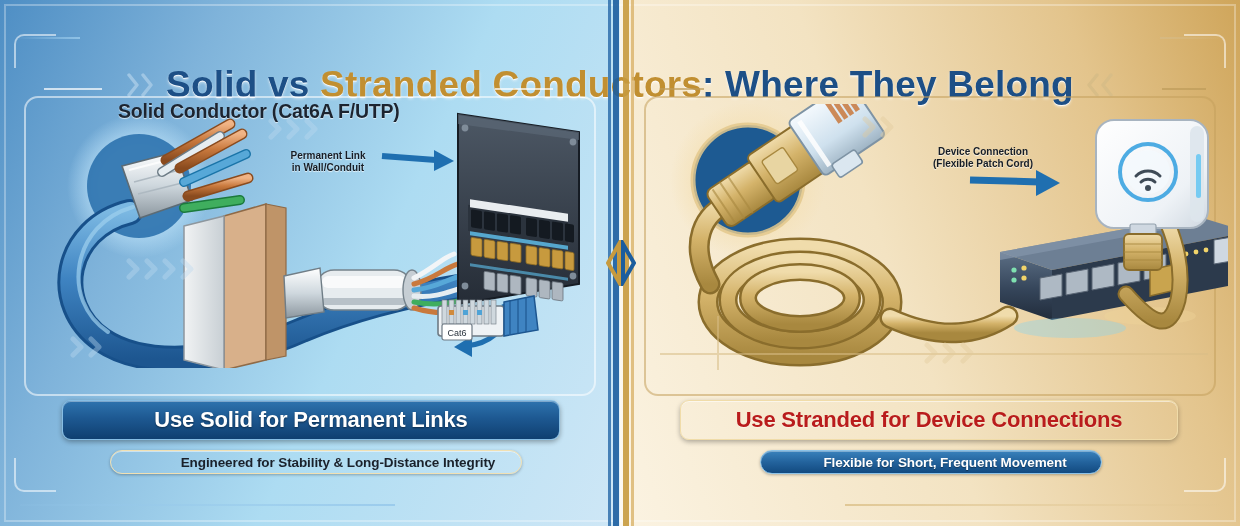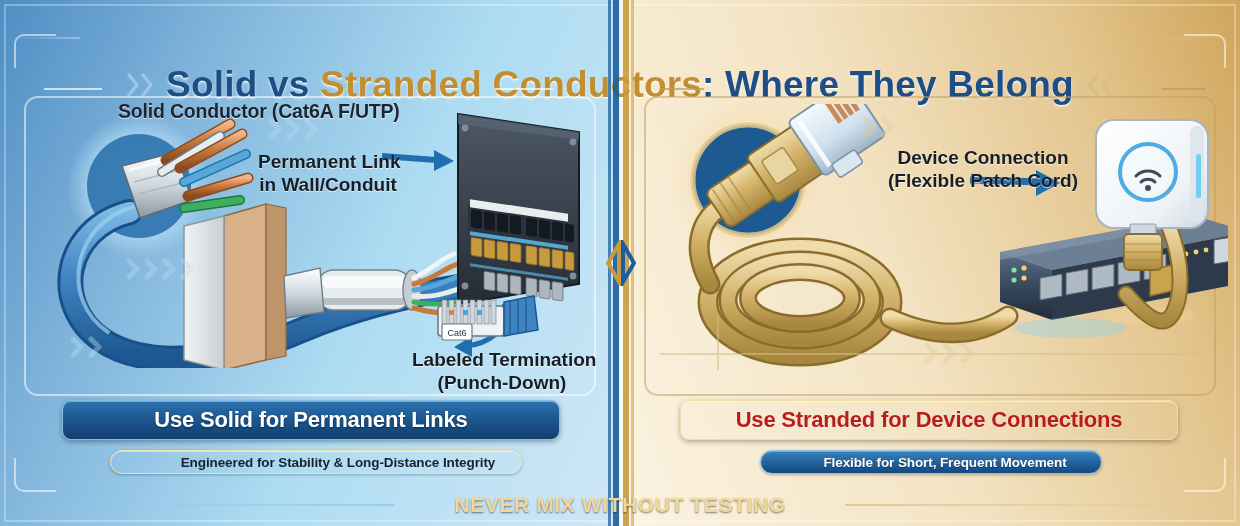--- a/index.html
+++ b/index.html
@@ -68,21 +68,21 @@
   .wm{position:absolute;display:flex;gap:3px;opacity:.40;}
   .wm svg{display:block;}
   .wm path{fill:none;stroke-width:5;stroke-linecap:round;stroke-linejoin:round;}
   .wm.blue path{stroke:#bcd9ef;}
   .wm.gold path{stroke:#e2cb9c;}
 
   
   .illus{position:absolute;}
 
   
-  .note{position:absolute;font-size:19px;font-weight:600;color:#161d26;line-height:1.22;
+  .note{position:absolute;font-size:10px;font-weight:600;color:#161d26;line-height:1.22;
     text-align:center;text-shadow:0 1px 1px rgba(255,255,255,.75);white-space:nowrap;}
 
   
   .banner{position:absolute;height:40px;border-radius:9px;display:flex;align-items:center;
     justify-content:center;font-size:22px;font-weight:bold;letter-spacing:-.2px;}
   .banner.blue{background:linear-gradient(180deg,#2e73ae 0%,#1d5891 46%,#0f3f70 100%);
     color:#ffffff;border:1px solid #86bde4;
     box-shadow:0 2px 5px rgba(0,0,0,.32),inset 0 1px 0 rgba(255,255,255,.38);
     text-shadow:0 1px 2px rgba(0,0,0,.45);}
   .banner.gold{background:linear-gradient(180deg,#e8cd8e 0%,#cfa košt 0%,#d6ad57 48%,#b8892f 100%);
@@ -353,24 +353,20 @@
       </svg>
     <svg width="15" height="22" viewBox="0 0 15 22">
         <path d="M3 3 L11 11 L3 19"></path>
       </svg>
   </div>
 
   <div class="note" style="left:258px;top:150px;width:140px;">
     <div>Permanent Link</div>
     <div>in Wall/Conduit</div>
   </div>
-  <div class="note" style="left:412px;top:348px;width:180px;">
-    <div>Labeled Termination</div>
-    <div>(Punch-Down)</div>
-  </div>
 
   <svg class="illus" style="left:648px;top:104px;" width="580" height="268" viewBox="0 0 580 268">
     <defs>
       <radialGradient id="glowG" cx="50%" cy="50%" r="50%">
         <stop offset="55%" stop-color="#f4e0b4" stop-opacity=".9"></stop>
         <stop offset="100%" stop-color="#f4e0b4" stop-opacity="0"></stop>
       </radialGradient>
       <linearGradient id="goldC" x1="0" y1="0" x2="0" y2="1">
         <stop offset="0%" stop-color="#f0dcab"></stop>
           <stop offset="45%" stop-color="#d4b36a"></stop>
@@ -536,18 +532,14 @@
   <div class="banner blue" style="left:62px;top:400px;width:498px;">Use Solid for Permanent Links</div>
   <div class="subpill gold" style="left:110px;top:450px;width:412px;padding-left:44px;">Engineered for Stability &amp; Long-Distance Integrity</div>
 
   <div class="banner gold" style="left:680px;top:400px;width:498px;">Use Stranded for Device Connections</div>
   <div class="subpill blue" style="left:760px;top:450px;width:342px;padding-left:28px;">Flexible for Short, Frequent Movement</div>
 
   <div class="ribbon-rule l"></div>
   <div class="ribbon-rule r"></div>
   <div class="corner bl"></div>
   <div class="corner br"></div>
-  <div class="ribbon-wrap">
-    <div class="ribbon"></div>
-    <div class="ribbon-inner">NEVER MIX WITHOUT TESTING</div>
-  </div>
 
 </div>
 
 </body></html>

